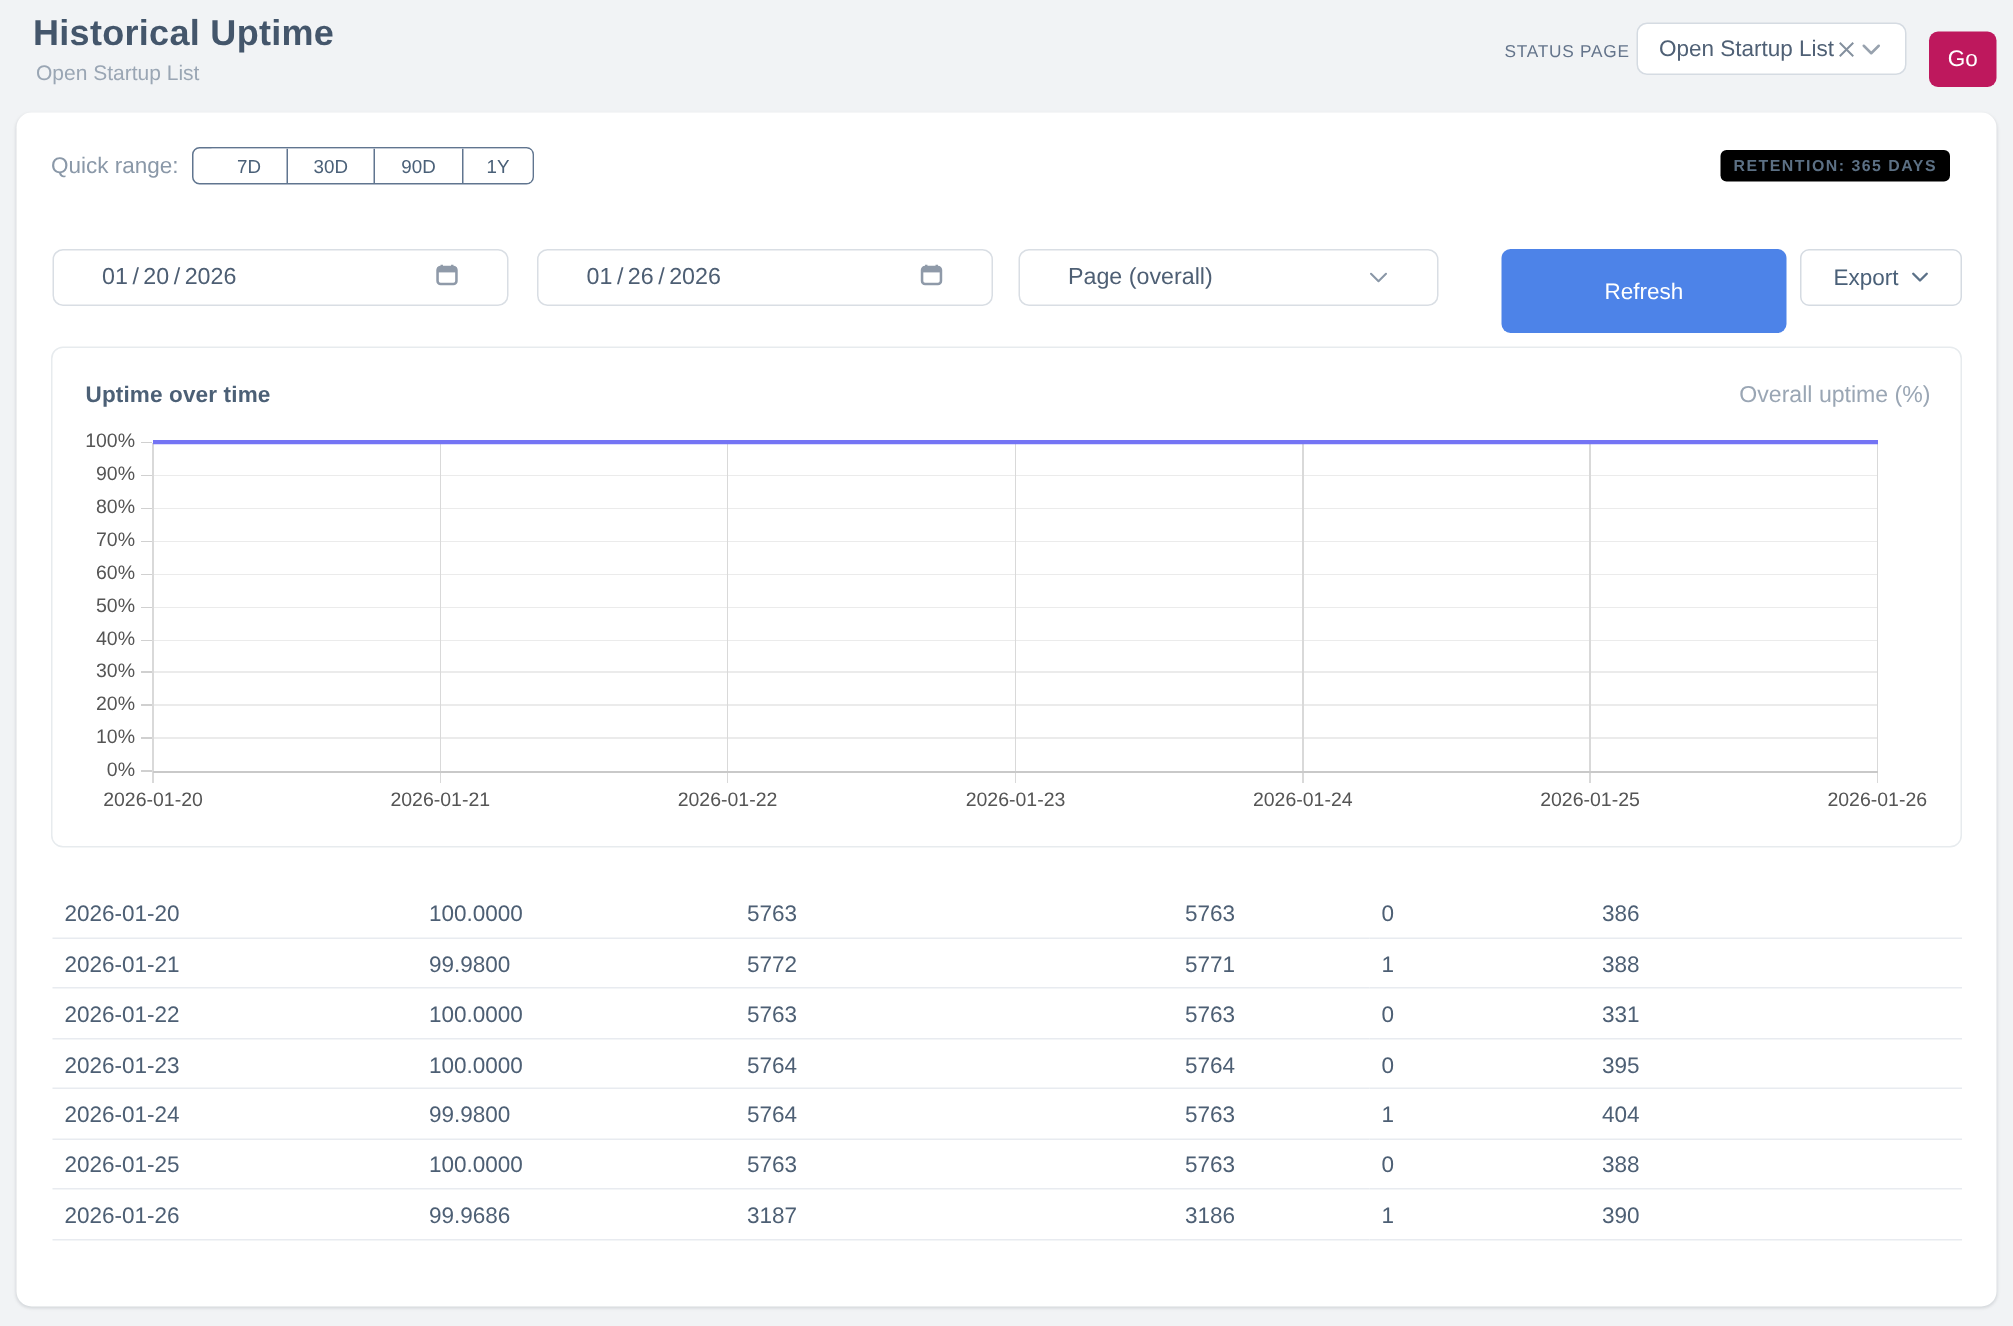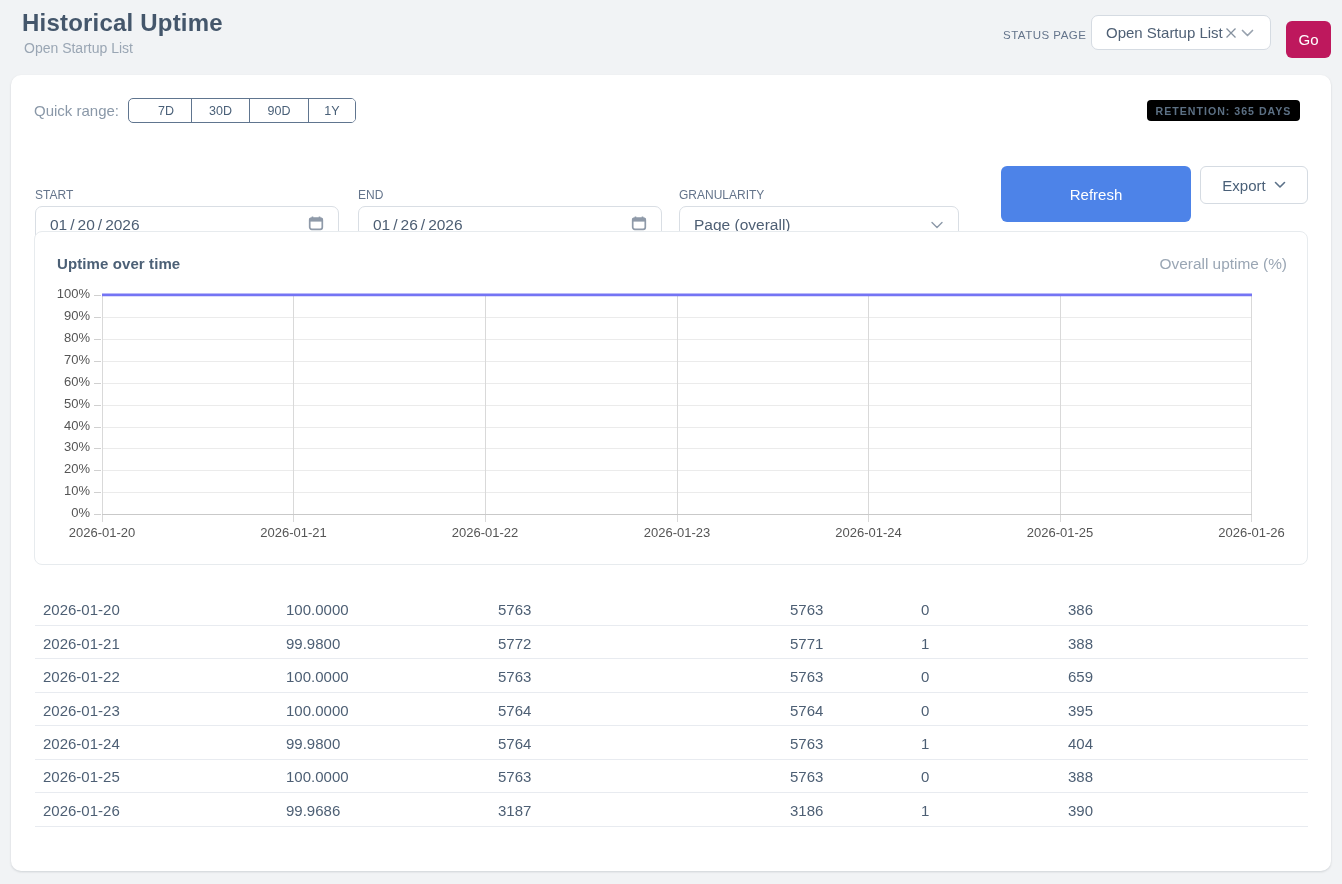--- a/index.html
+++ b/index.html
@@ -17,21 +17,21 @@
 
   .card { left:11px; top:75px; width:1320px; height:796px; background:#fff; border-radius:10px; box-shadow:0 1px 2px rgba(16,24,40,.07), 0 1px 3px rgba(16,24,40,.08); }
 
   .qr-label { left:34px; top:102px; font-size:15px; color:#8a98a8; }
   .qr-group { left:128px; top:98px; height:25px; display:flex; border:1px solid #60758f; border-radius:5px; overflow:hidden;padding-left:12px; }
   .qr-btn { display:flex; align-items:center; justify-content:center; font-size:12.5px; color:#4a6078; background:#fff; }
   .qr-btn + .qr-btn { border-left:1px solid #60758f; }
   .badge { left:1147px; top:100px; width:153px; height:21px; background:#000000; border-radius:4px; font-size:10.6px; font-weight:700; color:#5c7084; letter-spacing:1px; display:flex; align-items:center; justify-content:center; }
 
   .flabel { top:143.5px; font-size:12px; font-weight:400; color:#64748b; letter-spacing:0px;margin-top:44px; }
-  .finput { top:166px; height:38px; background:#fff; border:1px solid #d9dee4; border-radius:7px; display:flex; align-items:center; padding:0 14px; font-size:15.5px; color:#4d5e73;margin-top:40px; }
+  .finput { top:166px; height:38px; background:#fff; border:1px solid #d9dee4; border-radius:7px; display:flex; align-items:center; padding:0 32px; font-size:15.5px; color:#4d5e73; }
   .dsl { margin:0 3px; }
   .cal { margin-left:auto; }
   .refresh { left:1001px; top:166px; width:190px; height:56px; background:#4d83e8; border-radius:6px; color:#ffffff; font-size:15px; display:flex; align-items:center; justify-content:center; }
   .export { left:1200px; top:166px; width:108px; height:38px; background:#fff; border:1px solid #d5dbe2; border-radius:6px; color:#4a6078; font-size:15px; display:flex; align-items:center; justify-content:center; gap:8px; }
 
   .chartbox { left:34px; top:231px; width:1274px; height:334px; border:1px solid #e7ebee; border-radius:8px; background:#fff; }
   .ch-title { left:57px; top:255px; font-size:15px; font-weight:700; color:#4c6076; letter-spacing:0.1px; }
   .ch-right { top:255px; right:55px; font-size:15.4px; color:#9aa6b4; }
 
   table.data { position:absolute; left:35px; top:592px; width:1273px; border-collapse:collapse; table-layout:fixed; }
@@ -205,21 +205,21 @@
         <td>5771</td>
         <td>1</td>
         <td>388</td>
       </tr>
     <tr>
         <td>2026-01-22</td>
         <td>100.0000</td>
         <td>5763</td>
         <td>5763</td>
         <td>0</td>
-        <td>659</td>
+        <td>331</td>
       </tr>
     <tr>
         <td>2026-01-23</td>
         <td>100.0000</td>
         <td>5764</td>
         <td>5764</td>
         <td>0</td>
         <td>395</td>
       </tr>
     <tr>

